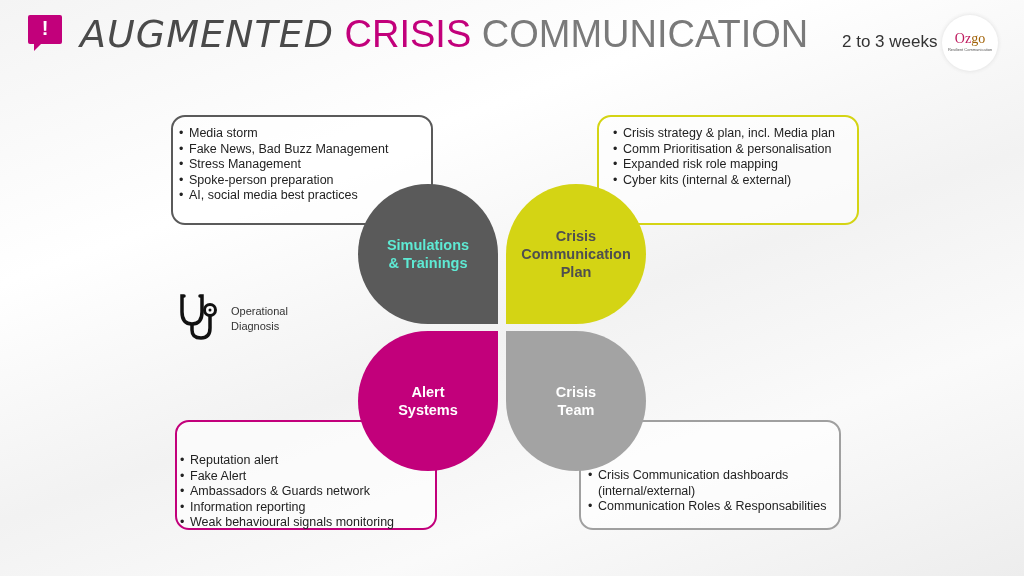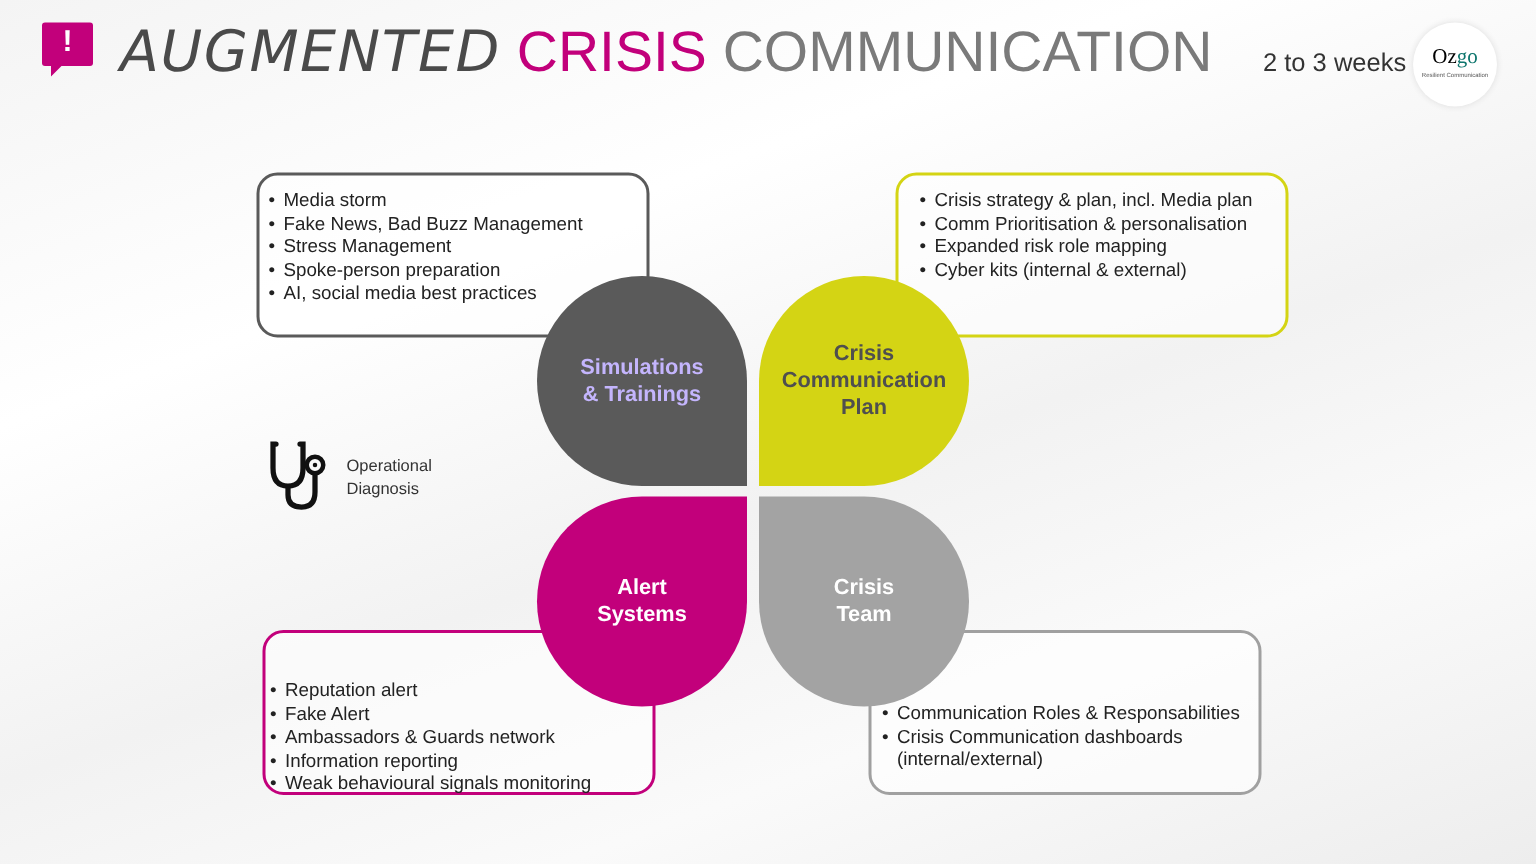--- a/index.html
+++ b/index.html
@@ -9,36 +9,36 @@
   .title-icon{position:absolute;left:28px;top:15px;width:34px;height:29px;background:#c2007b;border-radius:2px;}
   .title-icon::after{content:"";position:absolute;left:6px;bottom:-7px;border-left:0 solid transparent;border-right:8px solid transparent;border-top:8px solid #c2007b;}
   .title-icon span{position:absolute;left:0;right:0;top:2px;text-align:center;color:#fff;font-weight:bold;font-size:20px;}
   .title{position:absolute;left:80px;top:12px;font-size:38px;white-space:nowrap;}
   .t1{font-family:"DejaVu Sans",sans-serif;font-style:italic;color:#4a4a4a;letter-spacing:1px;}
   .t2{color:#c2007b;font-weight:normal;}
   .t3{color:#7a7a7a;}
   .duration{position:absolute;left:842px;top:32px;font-size:17px;color:#333;}
   .logo{position:absolute;left:942px;top:15px;width:56px;height:56px;border-radius:50%;background:#fff;box-shadow:0 0 4px #ddd;text-align:center;}
   .logo .lt{font-family:"Liberation Serif",serif;font-size:14px;margin-top:16px;}
-  .logo .lt .a{color:#000000;font-family:Liberation Serif, serif;} .logo .lt .b{color:#0f766e;}
+  .logo .lt .a{color:#be185d;font-family:Liberation Serif, serif;} .logo .lt .b{color:#a16207;}
   .logo .ls{font-size:4px;color:#555;}
   .box{position:absolute;border:2px solid;border-radius:14px;background:rgba(255,255,255,0.6);font-size:12.5px;color:#222;line-height:15.5px;}
   .box ul{list-style:none;margin:0;padding:0;}
   .box li{position:relative;padding-left:10px;}
   .box li::before{content:"•";position:absolute;left:0;}
   .b1{left:171px;top:115px;width:258px;height:106px;border-color:#5a5a5a;}
   .b1 ul{margin:9px 0 0 6px;}
   .b2{left:597px;top:115px;width:258px;height:106px;border-color:#d4d414;}
   .b2 ul{margin:9px 0 0 14px;}
   .b3{left:175px;top:420px;width:258px;height:106px;border-color:#c2007b;}
   .b3 ul{margin:31px 0 0 3px;}
   .b4{left:579px;top:420px;width:258px;height:106px;border-color:#a0a0a0;}
   .b4 ul{margin:46px 0 0 7px;}
   .petal{position:absolute;width:140px;height:140px;display:flex;align-items:center;justify-content:center;text-align:center;font-size:14.5px;line-height:18px;font-weight:bold;}
-  .p1{left:358px;top:184px;background:#5a5a5a;color:#c4b5fd;border-radius:70px 70px 0 70px;}
+  .p1{left:358px;top:184px;background:#5a5a5a;color:#5eead4;border-radius:70px 70px 0 70px;}
   .p2{left:506px;top:184px;background:#d4d414;color:#4f4f4f;border-radius:70px 70px 70px 0;}
   .p3{left:358px;top:331px;background:#c2007b;color:#fff;border-radius:70px 0 70px 70px;}
   .p4{left:506px;top:331px;background:#a3a3a3;color:#fff;border-radius:0 70px 70px 70px;}
   .petal span{display:block;}
   .diag{position:absolute;left:180px;top:292px;}
   .diag-label{position:absolute;left:231px;top:304px;font-size:11px;color:#333;line-height:15px;}
 </style>
 </head>
 <body>
 
@@ -77,22 +77,22 @@
     <ul>
   <li>Reputation alert</li>
   <li>Fake Alert</li>
   <li>Ambassadors &amp; Guards network</li>
   <li>Information reporting</li>
   <li>Weak behavioural signals monitoring</li>
 </ul>
   </div>
 <div class="box b4">
     <ul>
+  <li>Crisis Communication dashboards (internal/external)</li>
   <li>Communication Roles &amp; Responsabilities</li>
-  <li>Crisis Communication dashboards (internal/external)</li>
 </ul>
   </div>
 
 <div class="petal p1">
     <div>
   <span>Simulations</span>
   <span>&amp; Trainings</span>
     </div>
   </div>
 <div class="petal p2">

